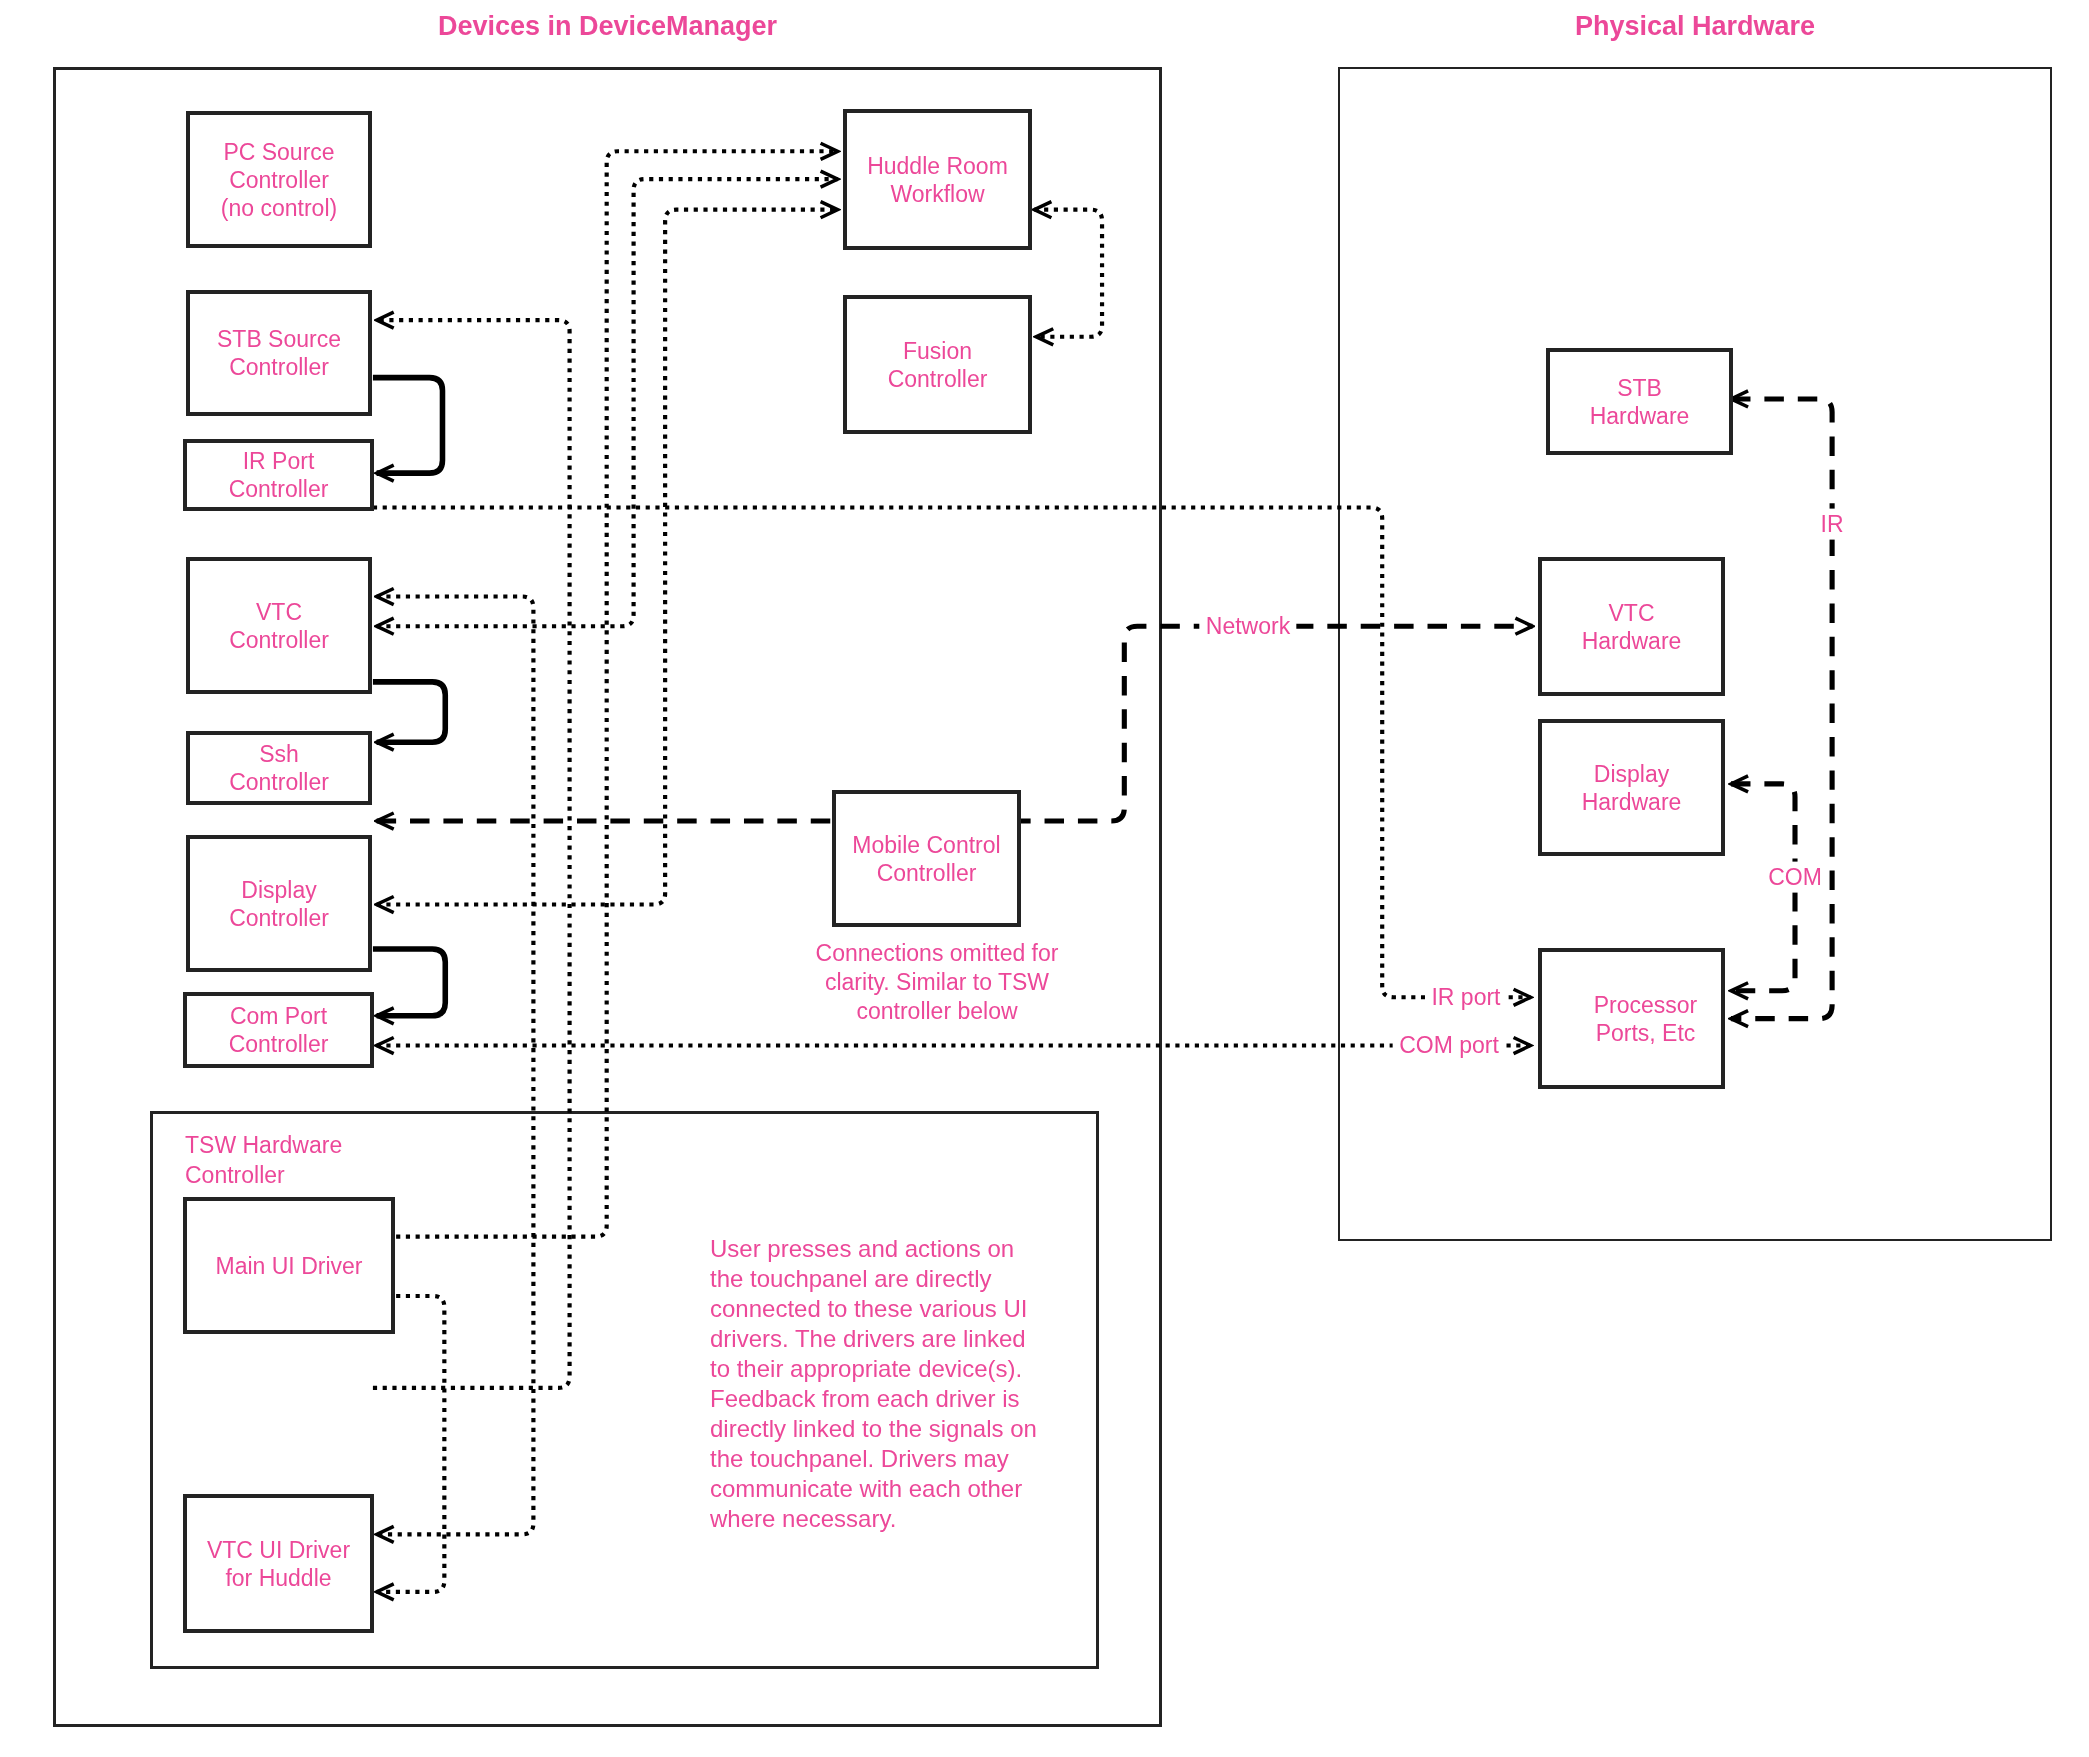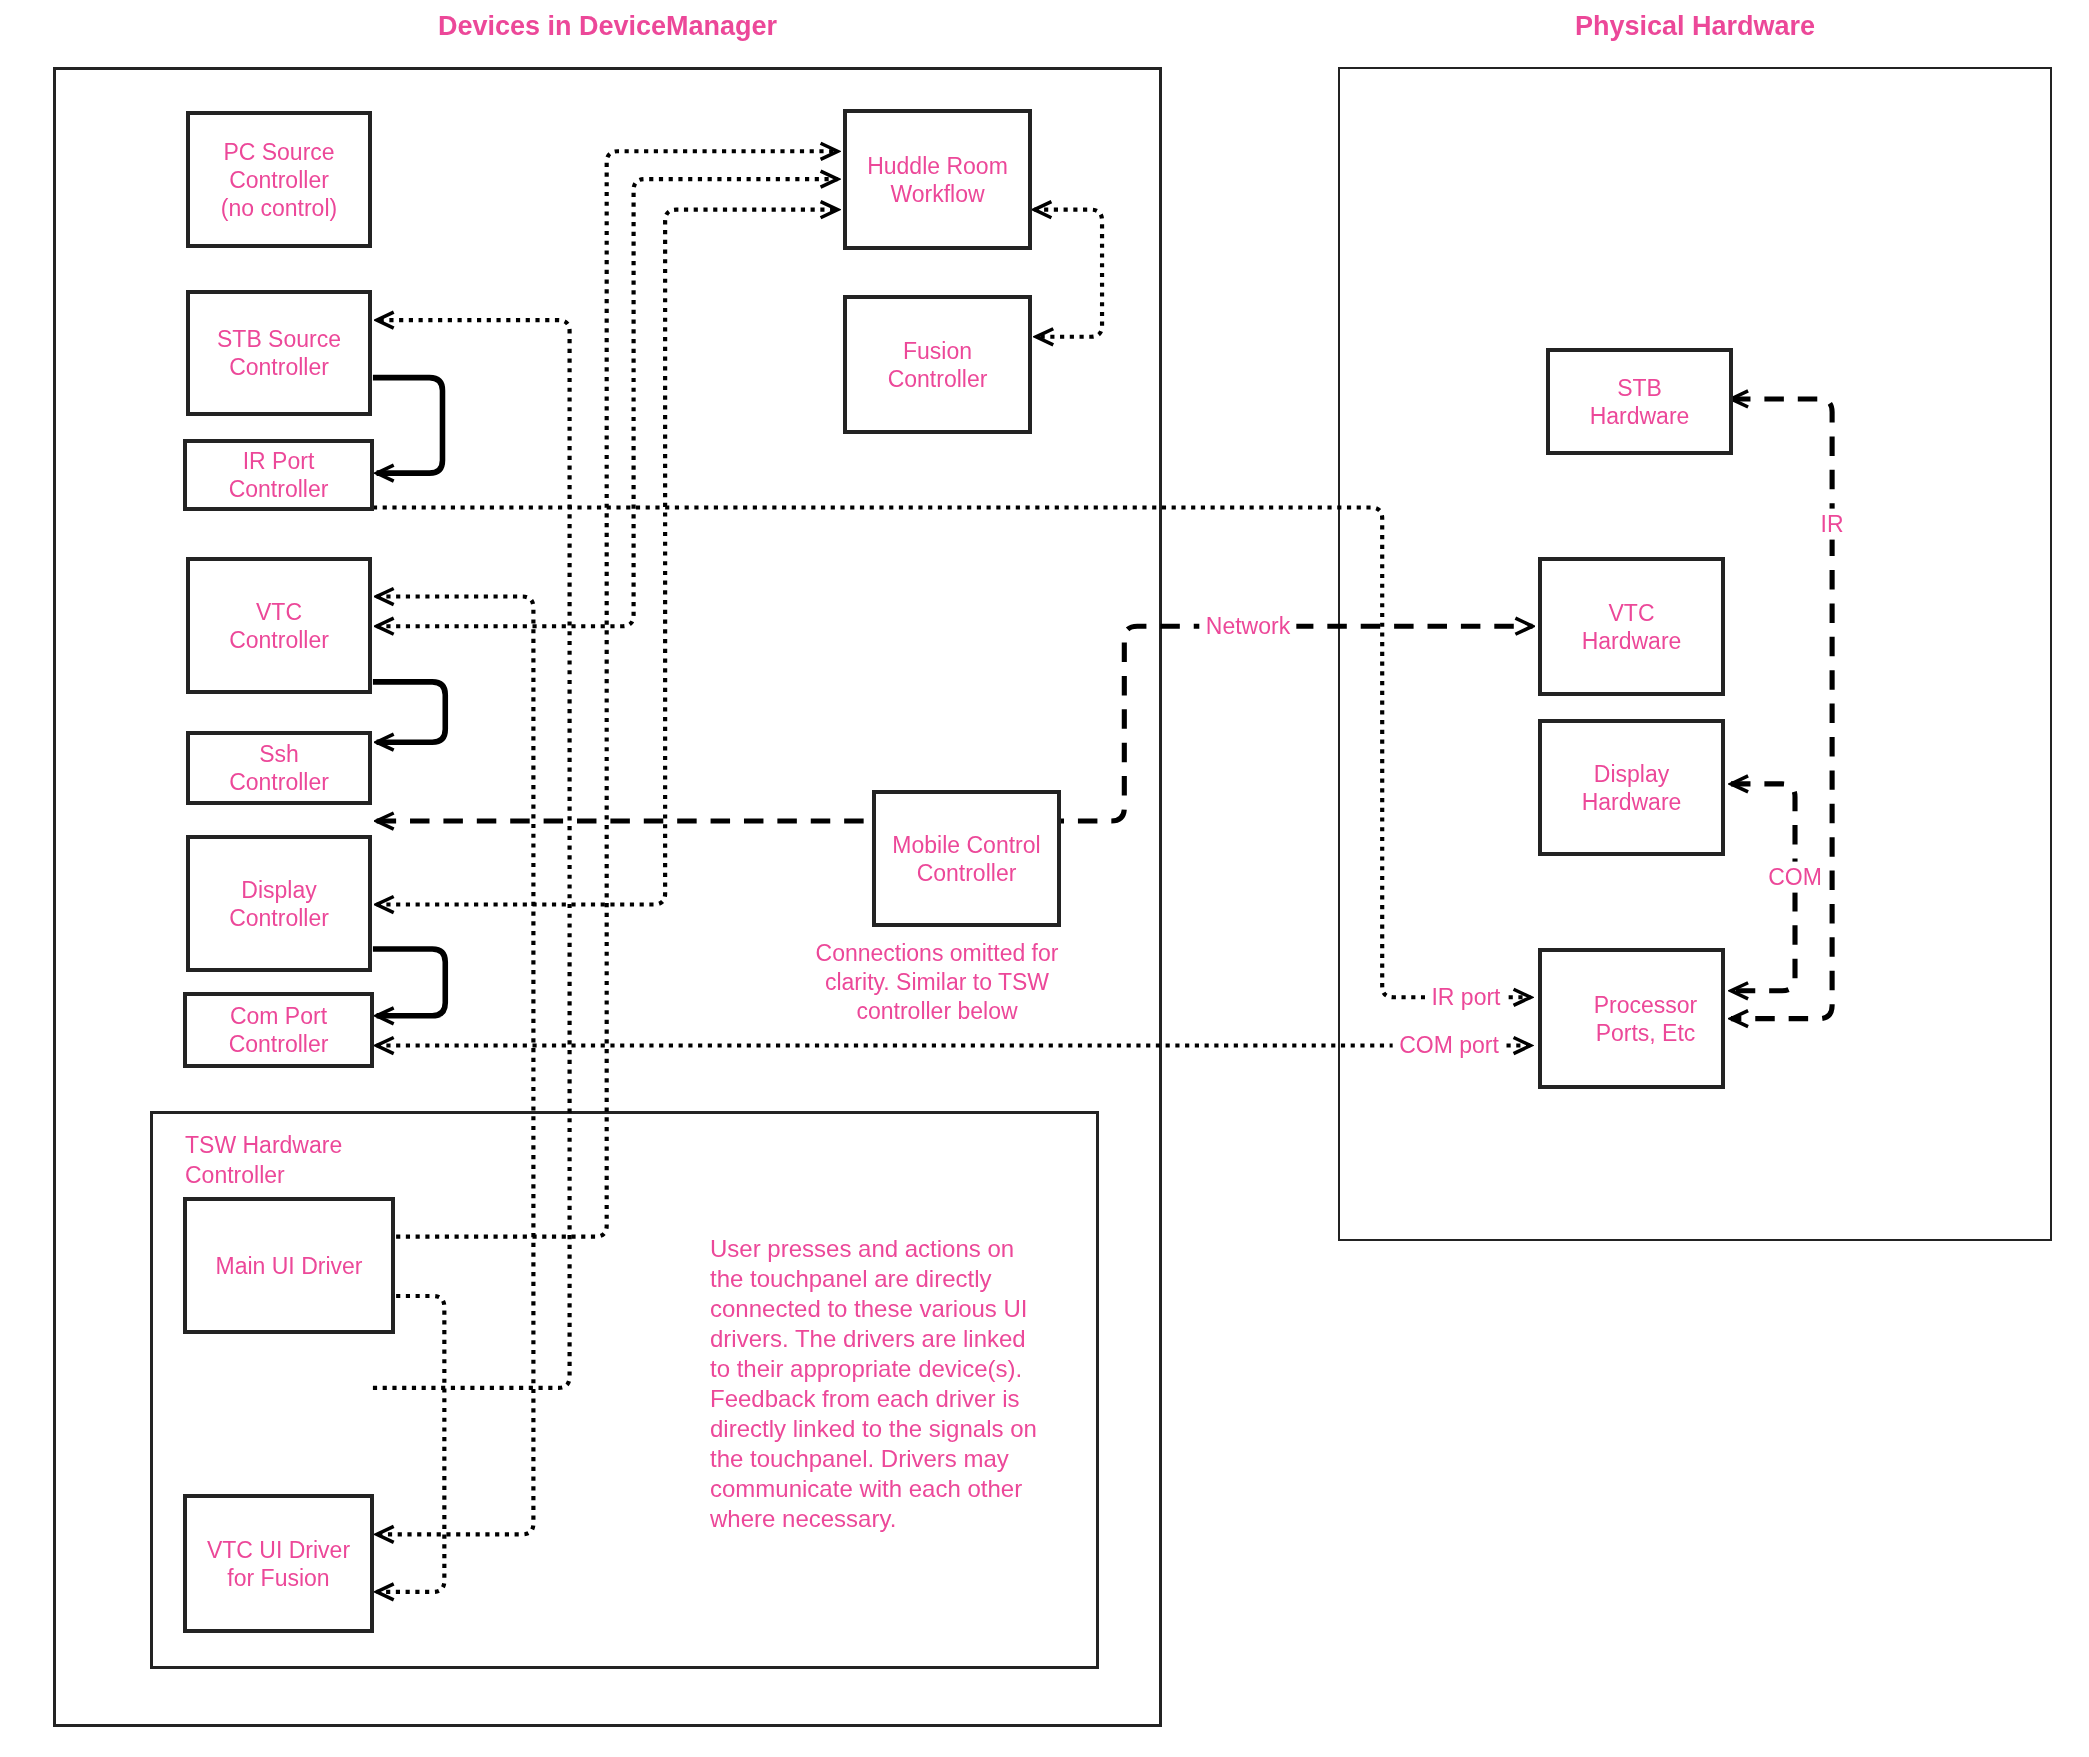--- a/index.html
+++ b/index.html
@@ -84,29 +84,29 @@
     <span>Display
 Controller</span></div>
   <div class="node" style="left:183px;top:992px;width:191px;height:76px;">
     <span>Com Port
 Controller</span></div>
 
   <div class="node" style="left:183px;top:1197px;width:212px;height:137px;">
     <span>Main UI Driver</span></div>
   <div class="node" style="left:183px;top:1494px;width:191px;height:139px;">
     <span>VTC UI Driver
-for Fusion</span></div>
+for Huddle</span></div>
 
   <div class="node" style="left:843px;top:109px;width:189px;height:141px;">
     <span>Huddle Room
 Workflow</span></div>
   <div class="node" style="left:843px;top:295px;width:189px;height:139px;">
     <span>Fusion
 Controller</span></div>
-  <div class="node" style="left:872px;top:790px;width:189px;height:137px;">
+  <div class="node" style="left:832px;top:790px;width:189px;height:137px;">
     <span>Mobile Control
 Controller</span></div>
 
   <div class="node" style="left:1546px;top:348px;width:187px;height:107px;">
     <span>STB
 Hardware</span></div>
   <div class="node" style="left:1538px;top:557px;width:187px;height:139px;">
     <span>VTC
 Hardware</span></div>
   <div class="node" style="left:1538px;top:719px;width:187px;height:137px;">

